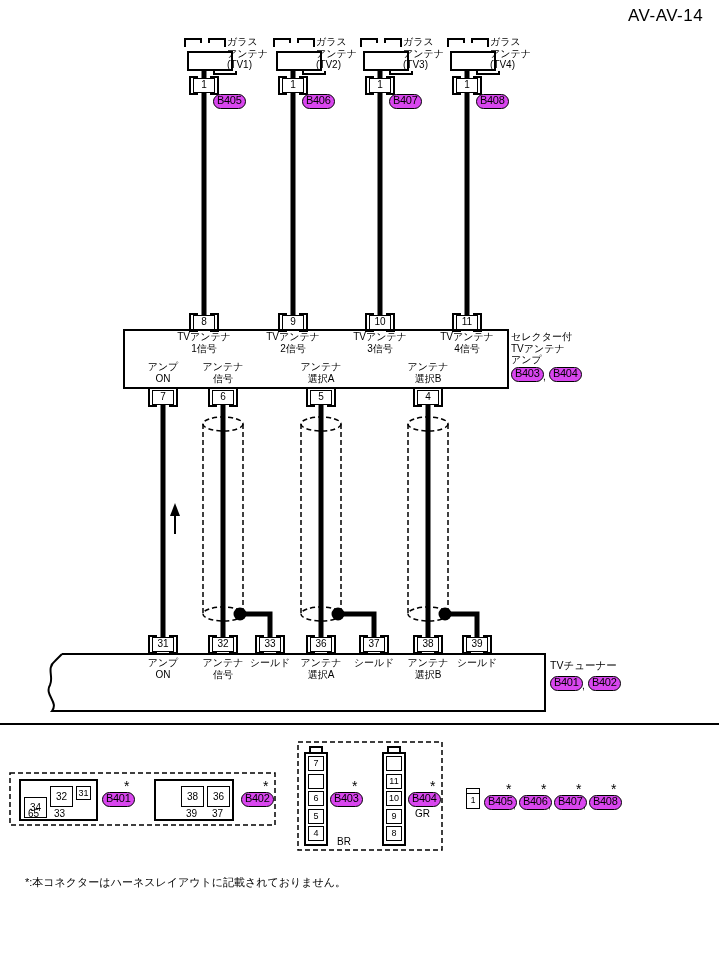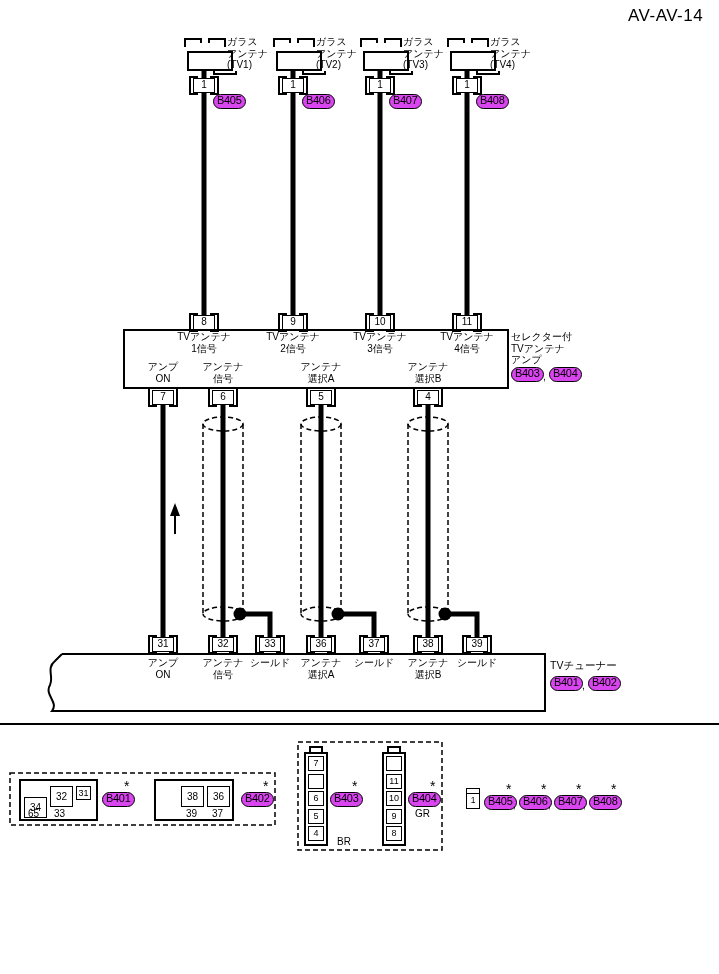--- a/index.html
+++ b/index.html
@@ -372,14 +372,15 @@
   <span class="comma" style="left:513px;top:799px">,</span>
   <div class="oval" style="left:519px;top:795px">B406</div>
   <span class="ast" style="left:541px;top:784px">*</span>
   <span class="comma" style="left:548px;top:799px">,</span>
   <div class="oval" style="left:554px;top:795px">B407</div>
   <span class="ast" style="left:576px;top:784px">*</span>
   <span class="comma" style="left:583px;top:799px">,</span>
   <div class="oval" style="left:589px;top:795px">B408</div>
   <span class="ast" style="left:611px;top:784px">*</span>
 
+  <div class="foot">*:本コネクターはハーネスレイアウトに記載されておりません。</div>
 
 </div>
 
 </body></html>

